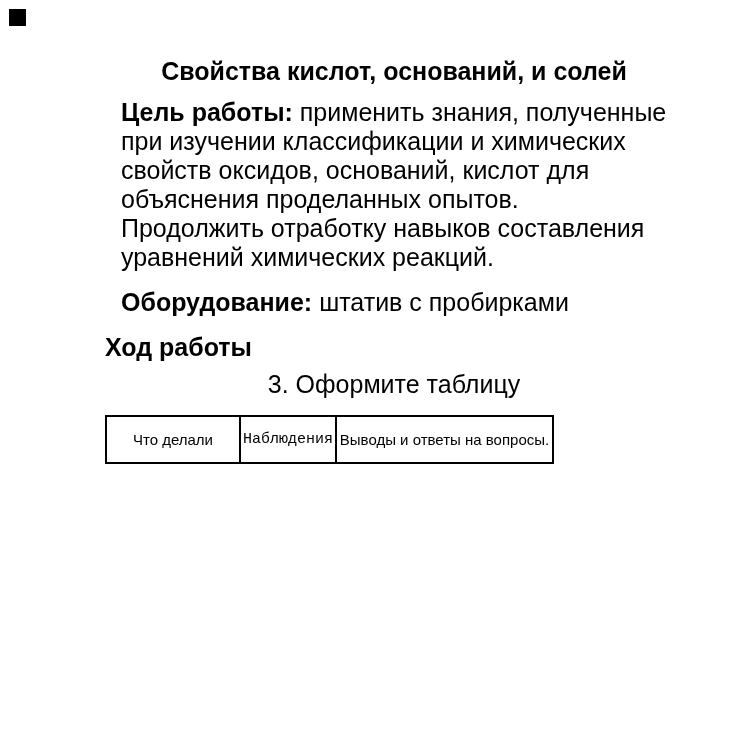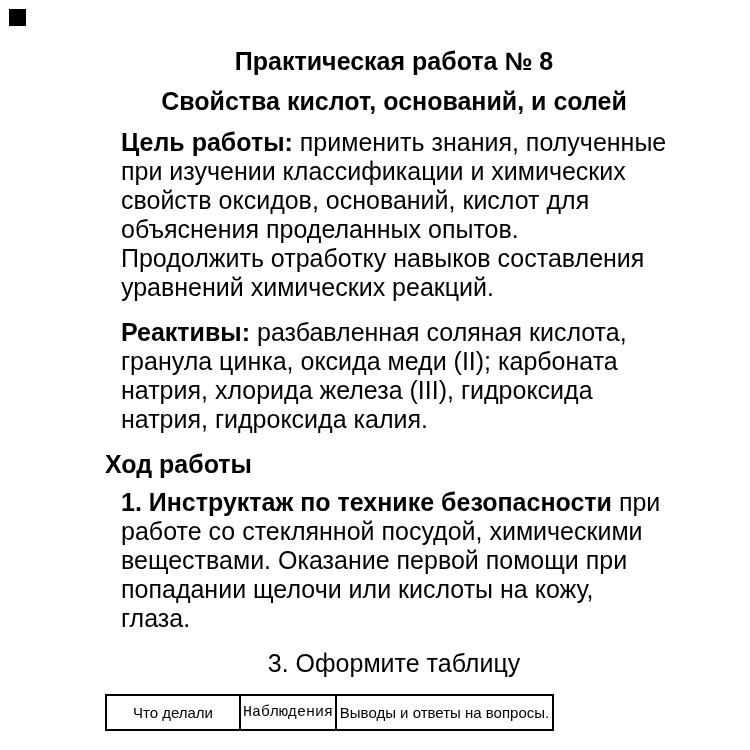--- a/index.html
+++ b/index.html
@@ -59,49 +59,47 @@
     margin-top: 4px;
     border-collapse: collapse;
     table-layout: fixed;
   }
   table.results th {
     border: 2px solid #000000;
     font-weight: normal;
     font-size: 15px;
     line-height: 16px;
     height: 17px;
-    padding: 8px 2px;
+    padding: 14px 2px;
     text-align: center;
     vertical-align: middle;
     white-space: nowrap;
     overflow: hidden;
   }
   .col-did     { width: 128px; }
   .col-observe { width: 86px; font-family: Liberation Mono, monospace; }
   .col-conclude{ width: 211px; }
 </style>
 </head>
 <body>
 
 <div class="corner-marker"></div>
 
 <div class="page">
 
-  <div class="title">Практическая работа № 8</div>
 
   <div class="subtitle">Свойства кислот, оснований, и солей</div>
 
   <p class="par-goal"><b>Цель работы:</b> <span>применить знания, полученные при изучении классификации и химических свойств оксидов, оснований, кислот для объяснения проделанных опытов. Продолжить отработку навыков составления уравнений химических реакций.</span></p>
 
+  <p class="par-equipment"><b>Оборудование:</b> <span>штатив с пробирками</span></p>
 
-  <p class="par-reagents"><b>Реактивы:</b> <span>разбавленная соляная кислота, гранула цинка, оксида меди (II); карбоната натрия, хлорида железа (III), гидроксида натрия, гидроксида калия.</span></p>
 
   <div class="section-heading">Ход работы</div>
 
-  <p class="par-step1"><b>1. Инструктаж по технике безопасности</b><span> при работе со стеклянной посудой, химическими веществами. Оказание первой помощи при попадании щелочи или кислоты на кожу, глаза.</span></p>
 
 
   <p class="par-step3">3. Оформите таблицу</p>
 
   <table class="results">
     <tbody>
       <tr>
         <th class="col-did">Что делали</th>
         <th class="col-observe">Наблюдения</th>
         <th class="col-conclude">Выводы и ответы на вопросы.</th>

